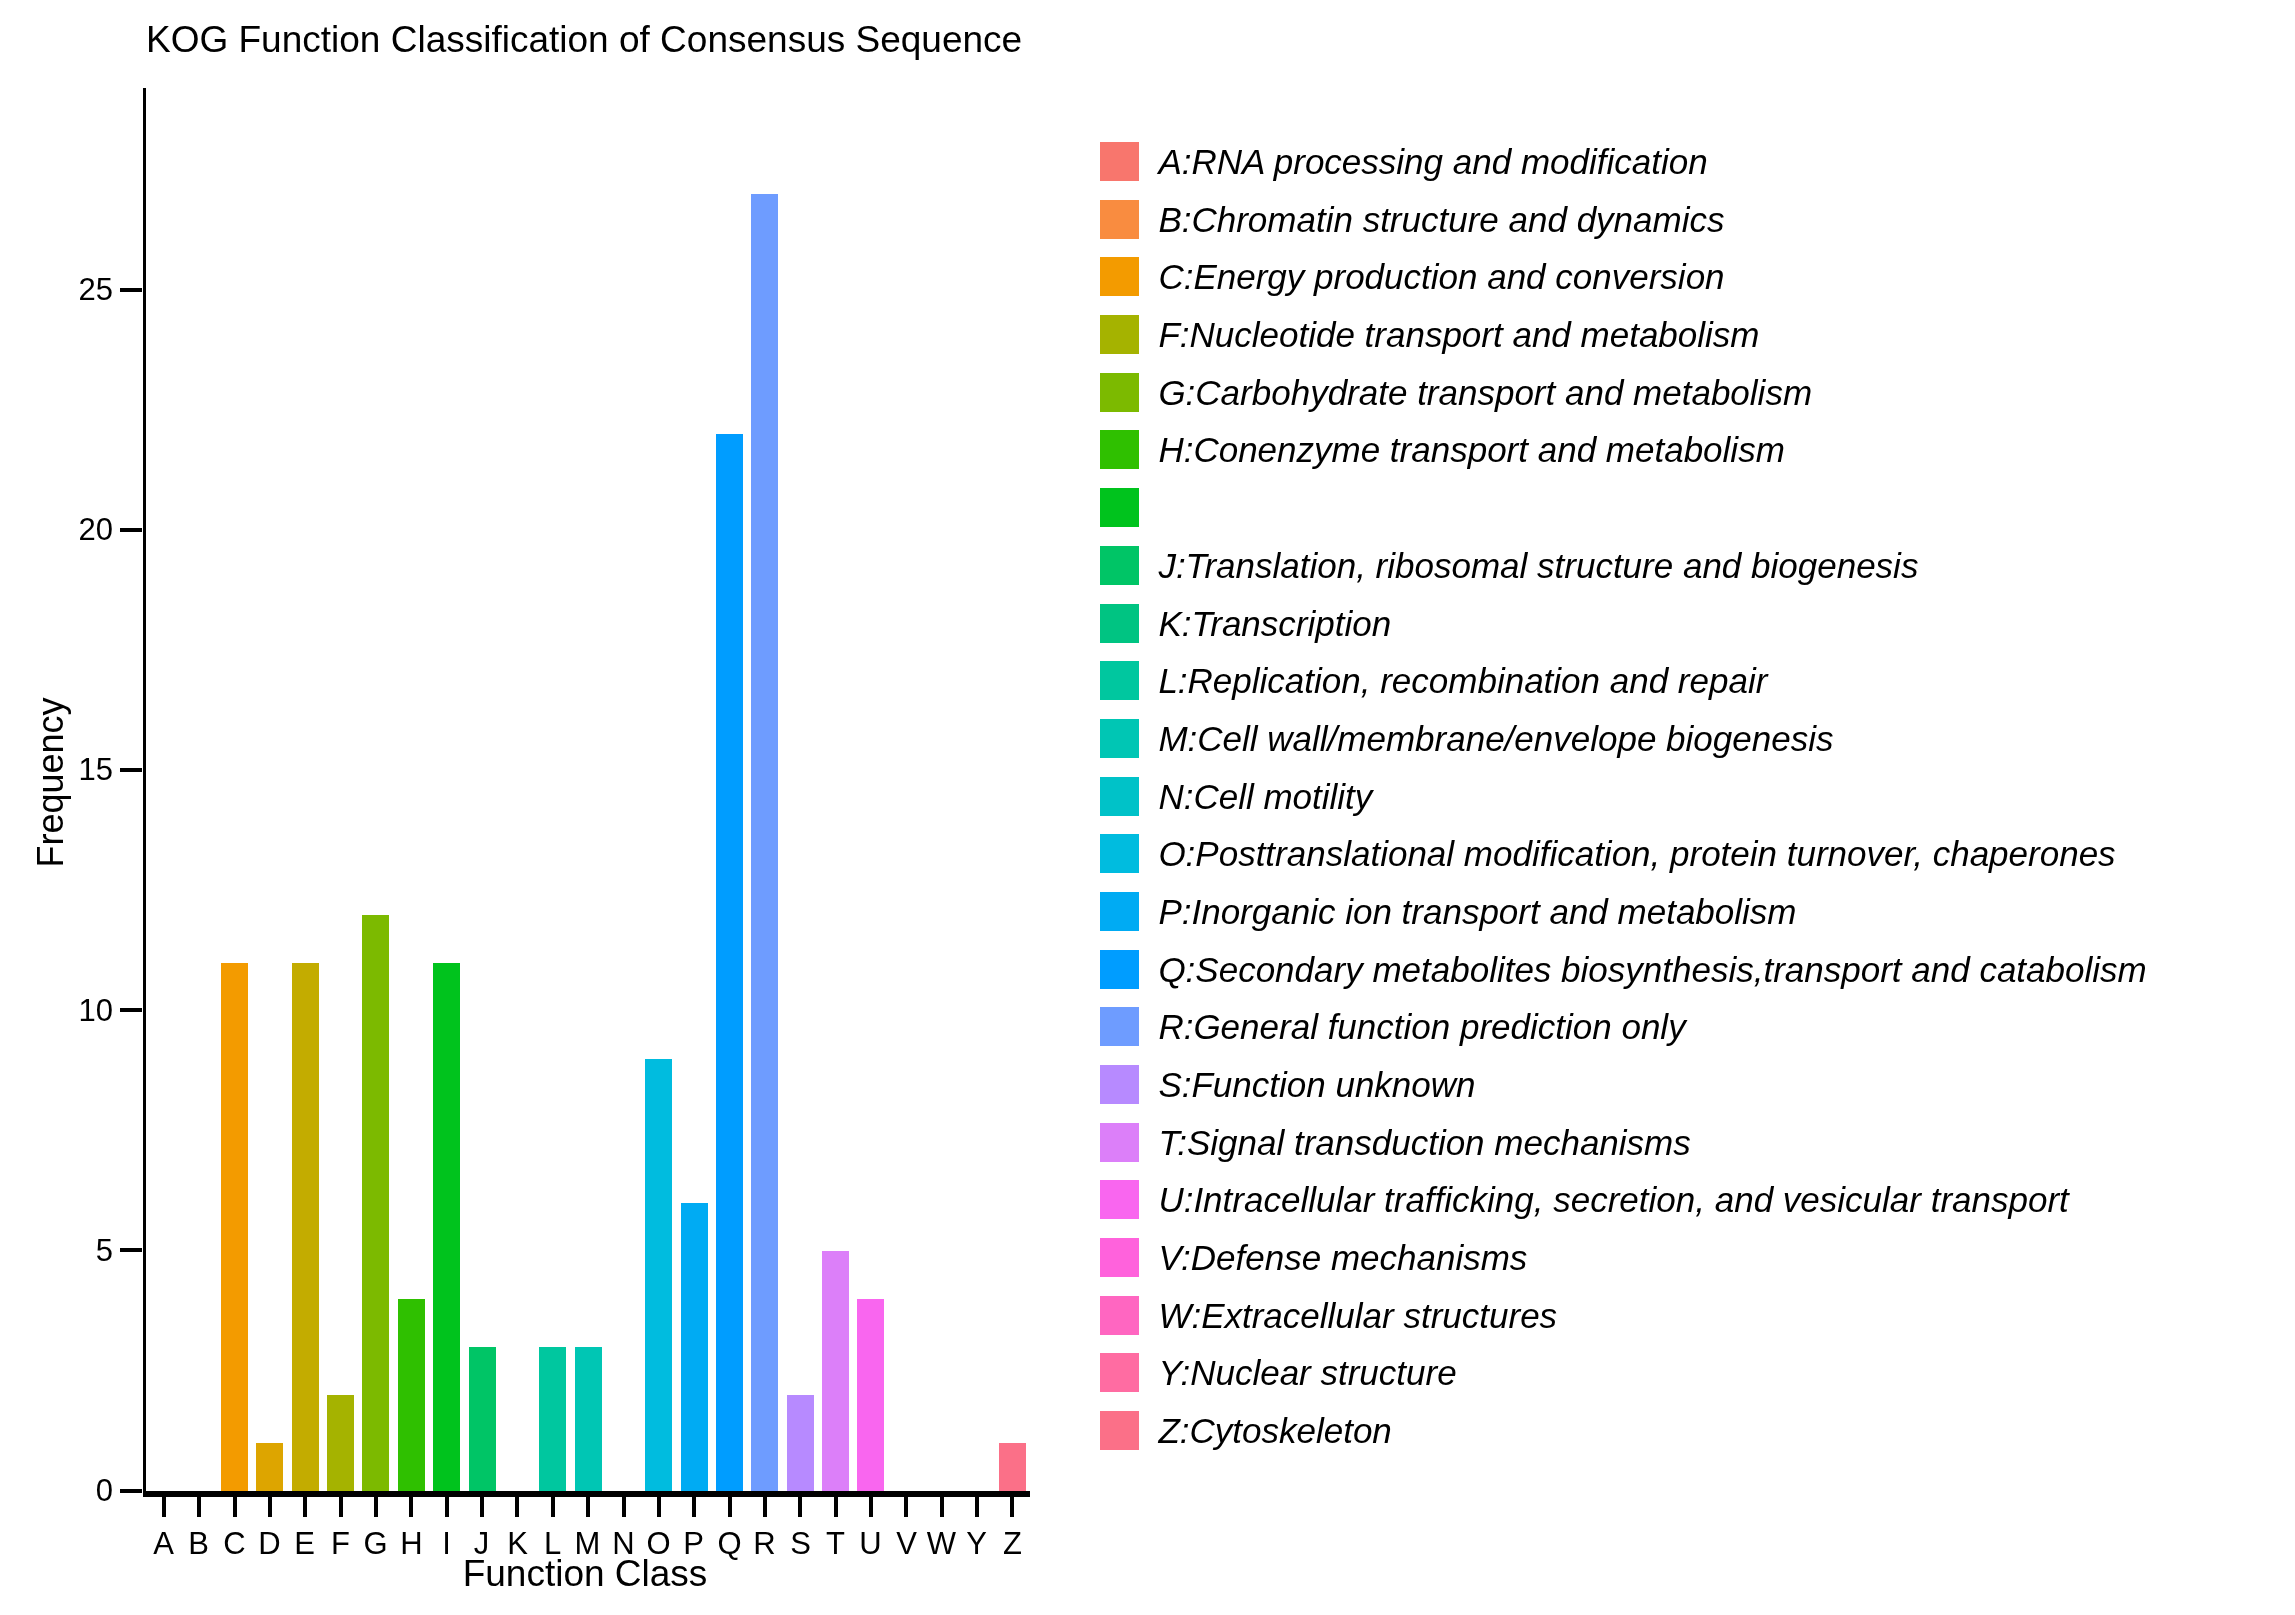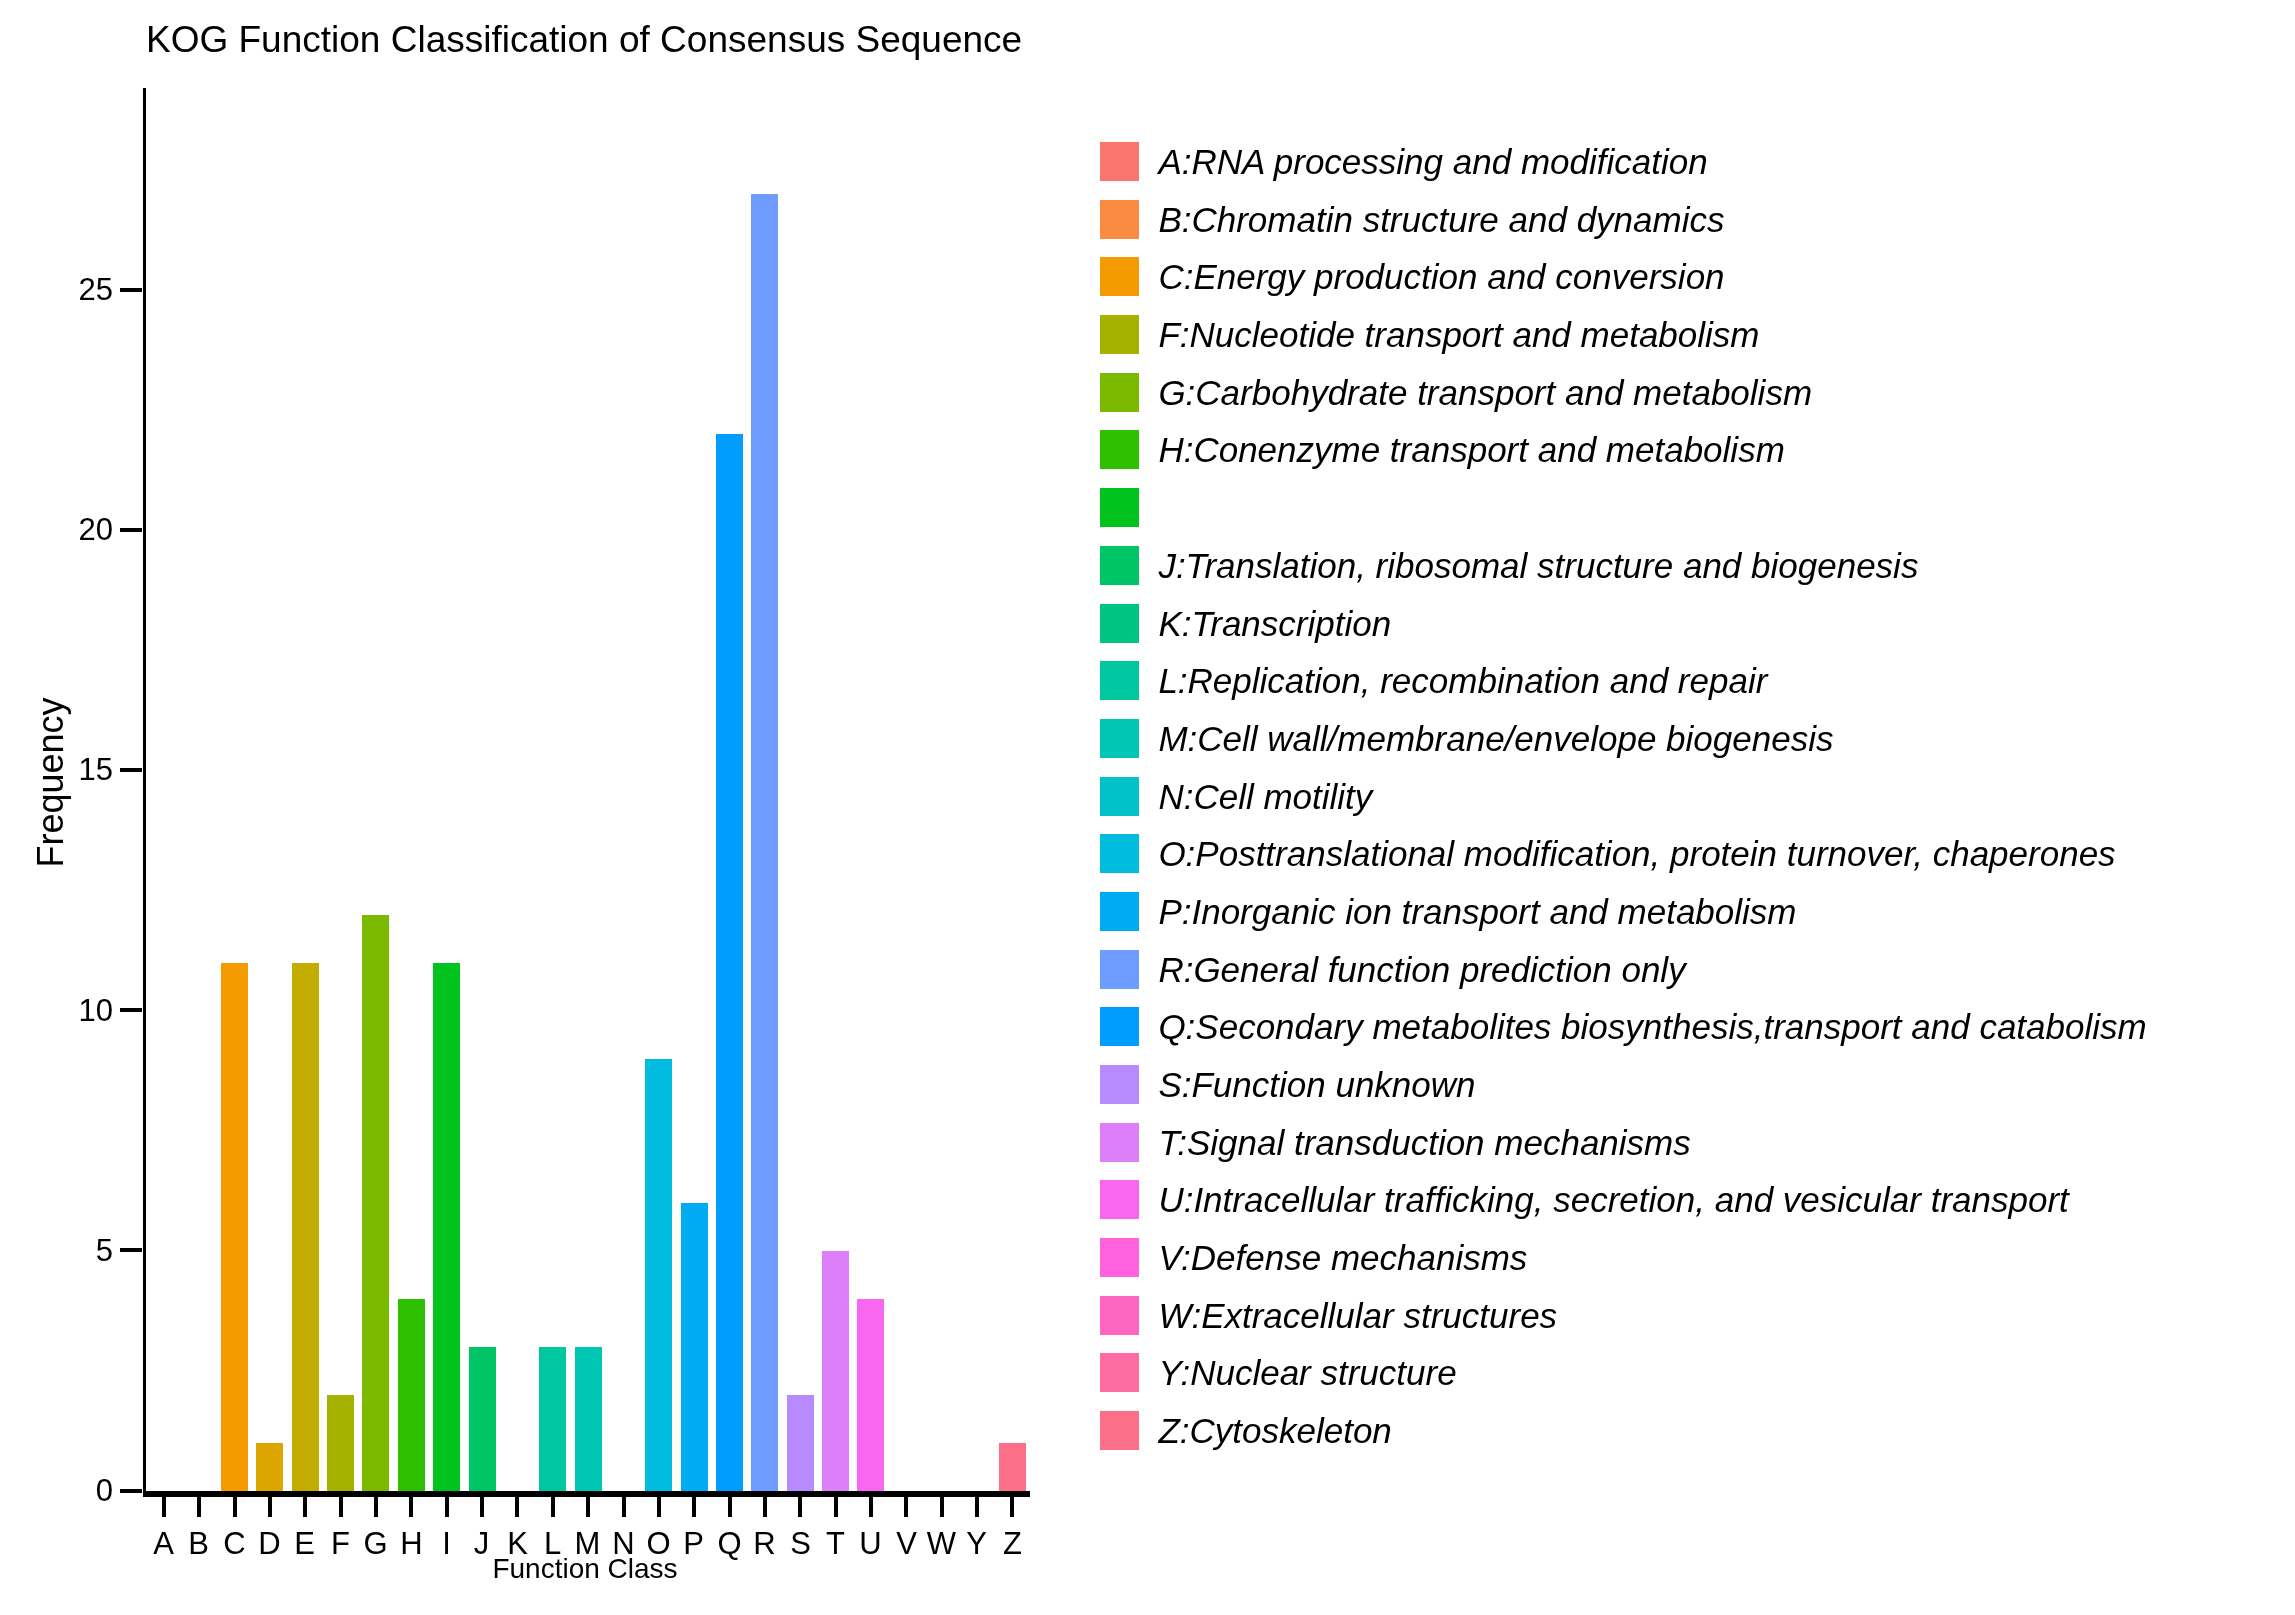--- a/index.html
+++ b/index.html
@@ -8,21 +8,21 @@
     font-family:"Liberation Sans","DejaVu Sans",sans-serif;color:#000;
   }
   .chart-title{position:absolute;left:146px;top:19.4px;font-size:37px;letter-spacing:0px;white-space:nowrap;}
   .plot{position:absolute;left:143px;top:88px;width:884px;height:1403px;
         border-left:3.7px solid #000;border-bottom:6px solid #000;}
   .bar{position:absolute;bottom:0;}
   .ytick{position:absolute;left:-26px;width:22.4px;height:3.7px;background:#000;}
   .ytick-label{position:absolute;left:-149px;width:116px;text-align:right;font-size:31px;line-height:31px;}
   .xtick{position:absolute;width:3.7px;height:21px;background:#000;}
   .xtick-label{position:absolute;text-align:center;font-size:31px;line-height:31px;}
-  .x-axis-title{position:absolute;left:143px;top:1553px;width:884px;text-align:center;font-size:28px;}
+  .x-axis-title{position:absolute;left:143px;top:1553px;width:884px;text-align:center;font-size:37px;}
   .y-axis-title{position:absolute;left:-9px;top:787px;width:119px;text-align:center;font-size:36px;
                 transform:rotate(-90deg);transform-origin:center center;white-space:nowrap;}
   .legend{position:absolute;left:1100px;top:142px;}
   .legend-row{display:flex;align-items:center;margin-bottom:18.7px;height:39px;}
   .legend-swatch{width:39px;height:39px;flex:0 0 39px;margin-right:19.4px;}
   .legend-label{font-size:35px;line-height:39px;white-space:nowrap;font-style:italic;}
 </style>
 </head>
 <body>
 
@@ -165,28 +165,28 @@
       </div>
       <div class="legend-row">
         <div class="legend-swatch" style="background: rgb(0, 188, 223);"></div>
         <div class="legend-label">O:Posttranslational modification, protein turnover, chaperones</div>
       </div>
       <div class="legend-row">
         <div class="legend-swatch" style="background: rgb(0, 171, 243);"></div>
         <div class="legend-label">P:Inorganic ion transport and metabolism</div>
       </div>
       <div class="legend-row">
+        <div class="legend-swatch" style="background: rgb(0, 157, 255);"></div>
+        <div class="legend-label">Q:Secondary metabolites biosynthesis,transport and catabolism</div>
+      </div>
+      <div class="legend-row">
         <div class="legend-swatch" style="background: rgb(110, 156, 255);"></div>
         <div class="legend-label">R:General function prediction only</div>
       </div>
       <div class="legend-row">
-        <div class="legend-swatch" style="background: rgb(0, 157, 255);"></div>
-        <div class="legend-label">Q:Secondary metabolites biosynthesis,transport and catabolism</div>
-      </div>
-      <div class="legend-row">
         <div class="legend-swatch" style="background: rgb(183, 138, 255);"></div>
         <div class="legend-label">S:Function unknown</div>
       </div>
       <div class="legend-row">
         <div class="legend-swatch" style="background: rgb(220, 127, 249);"></div>
         <div class="legend-label">T:Signal transduction mechanisms</div>
       </div>
       <div class="legend-row">
         <div class="legend-swatch" style="background: rgb(249, 102, 239);"></div>
         <div class="legend-label">U:Intracellular trafficking, secretion, and vesicular transport</div>

